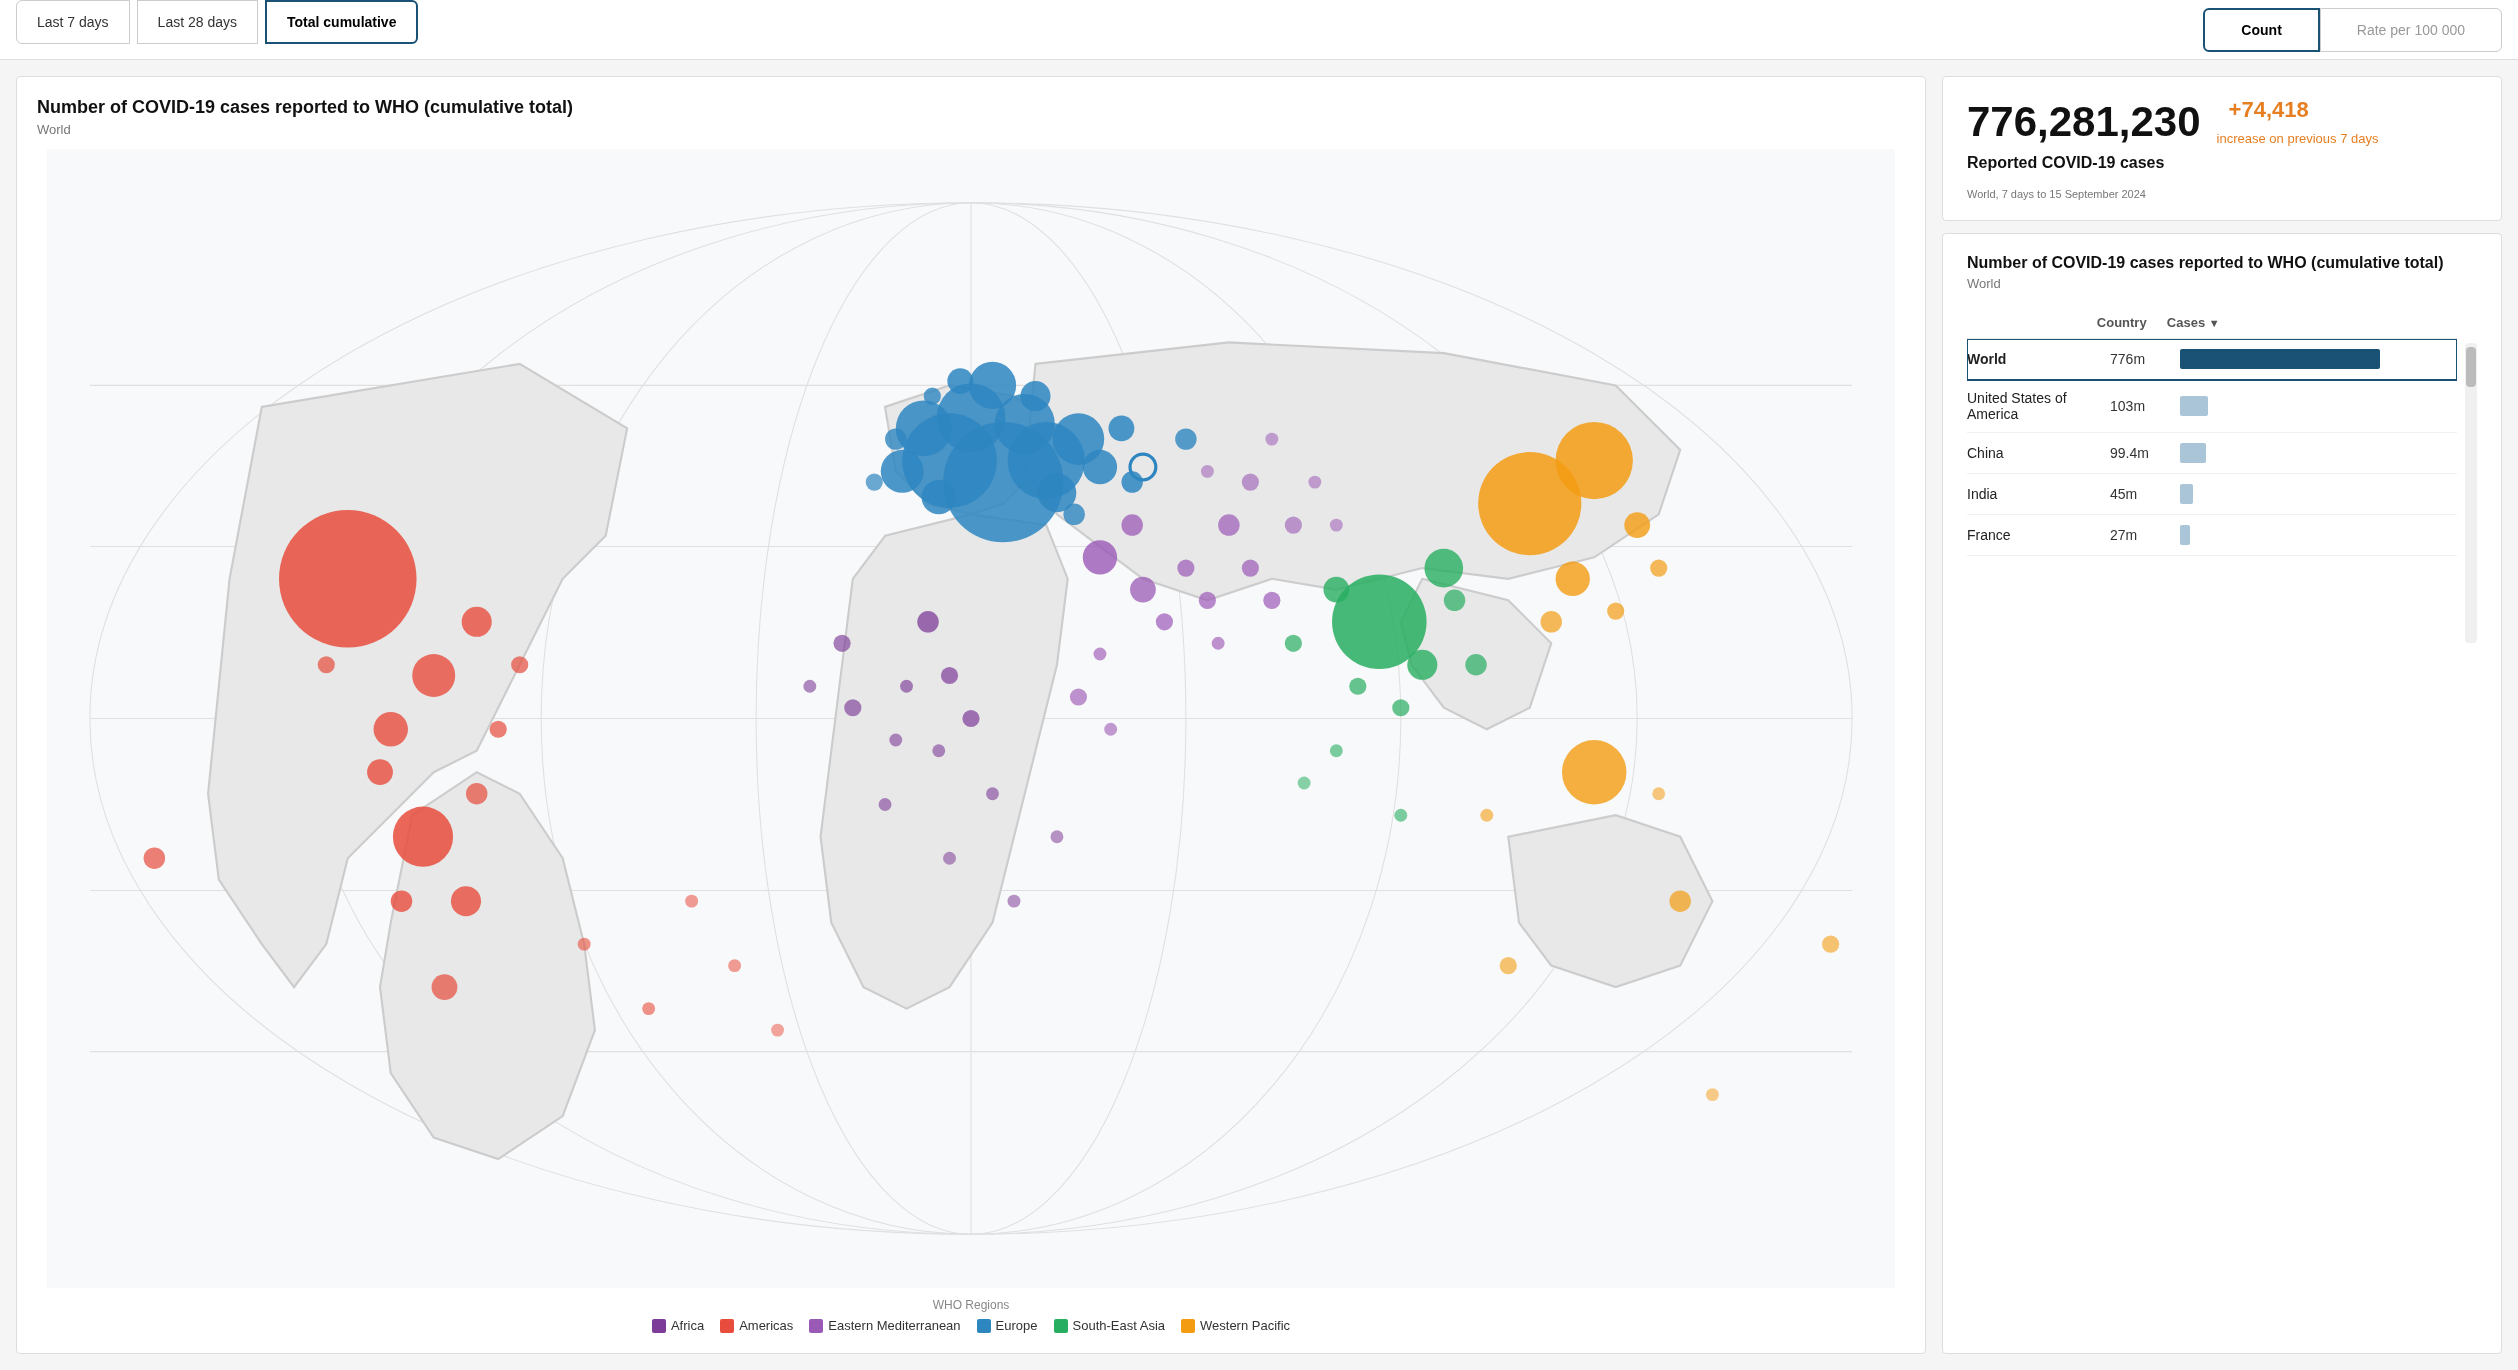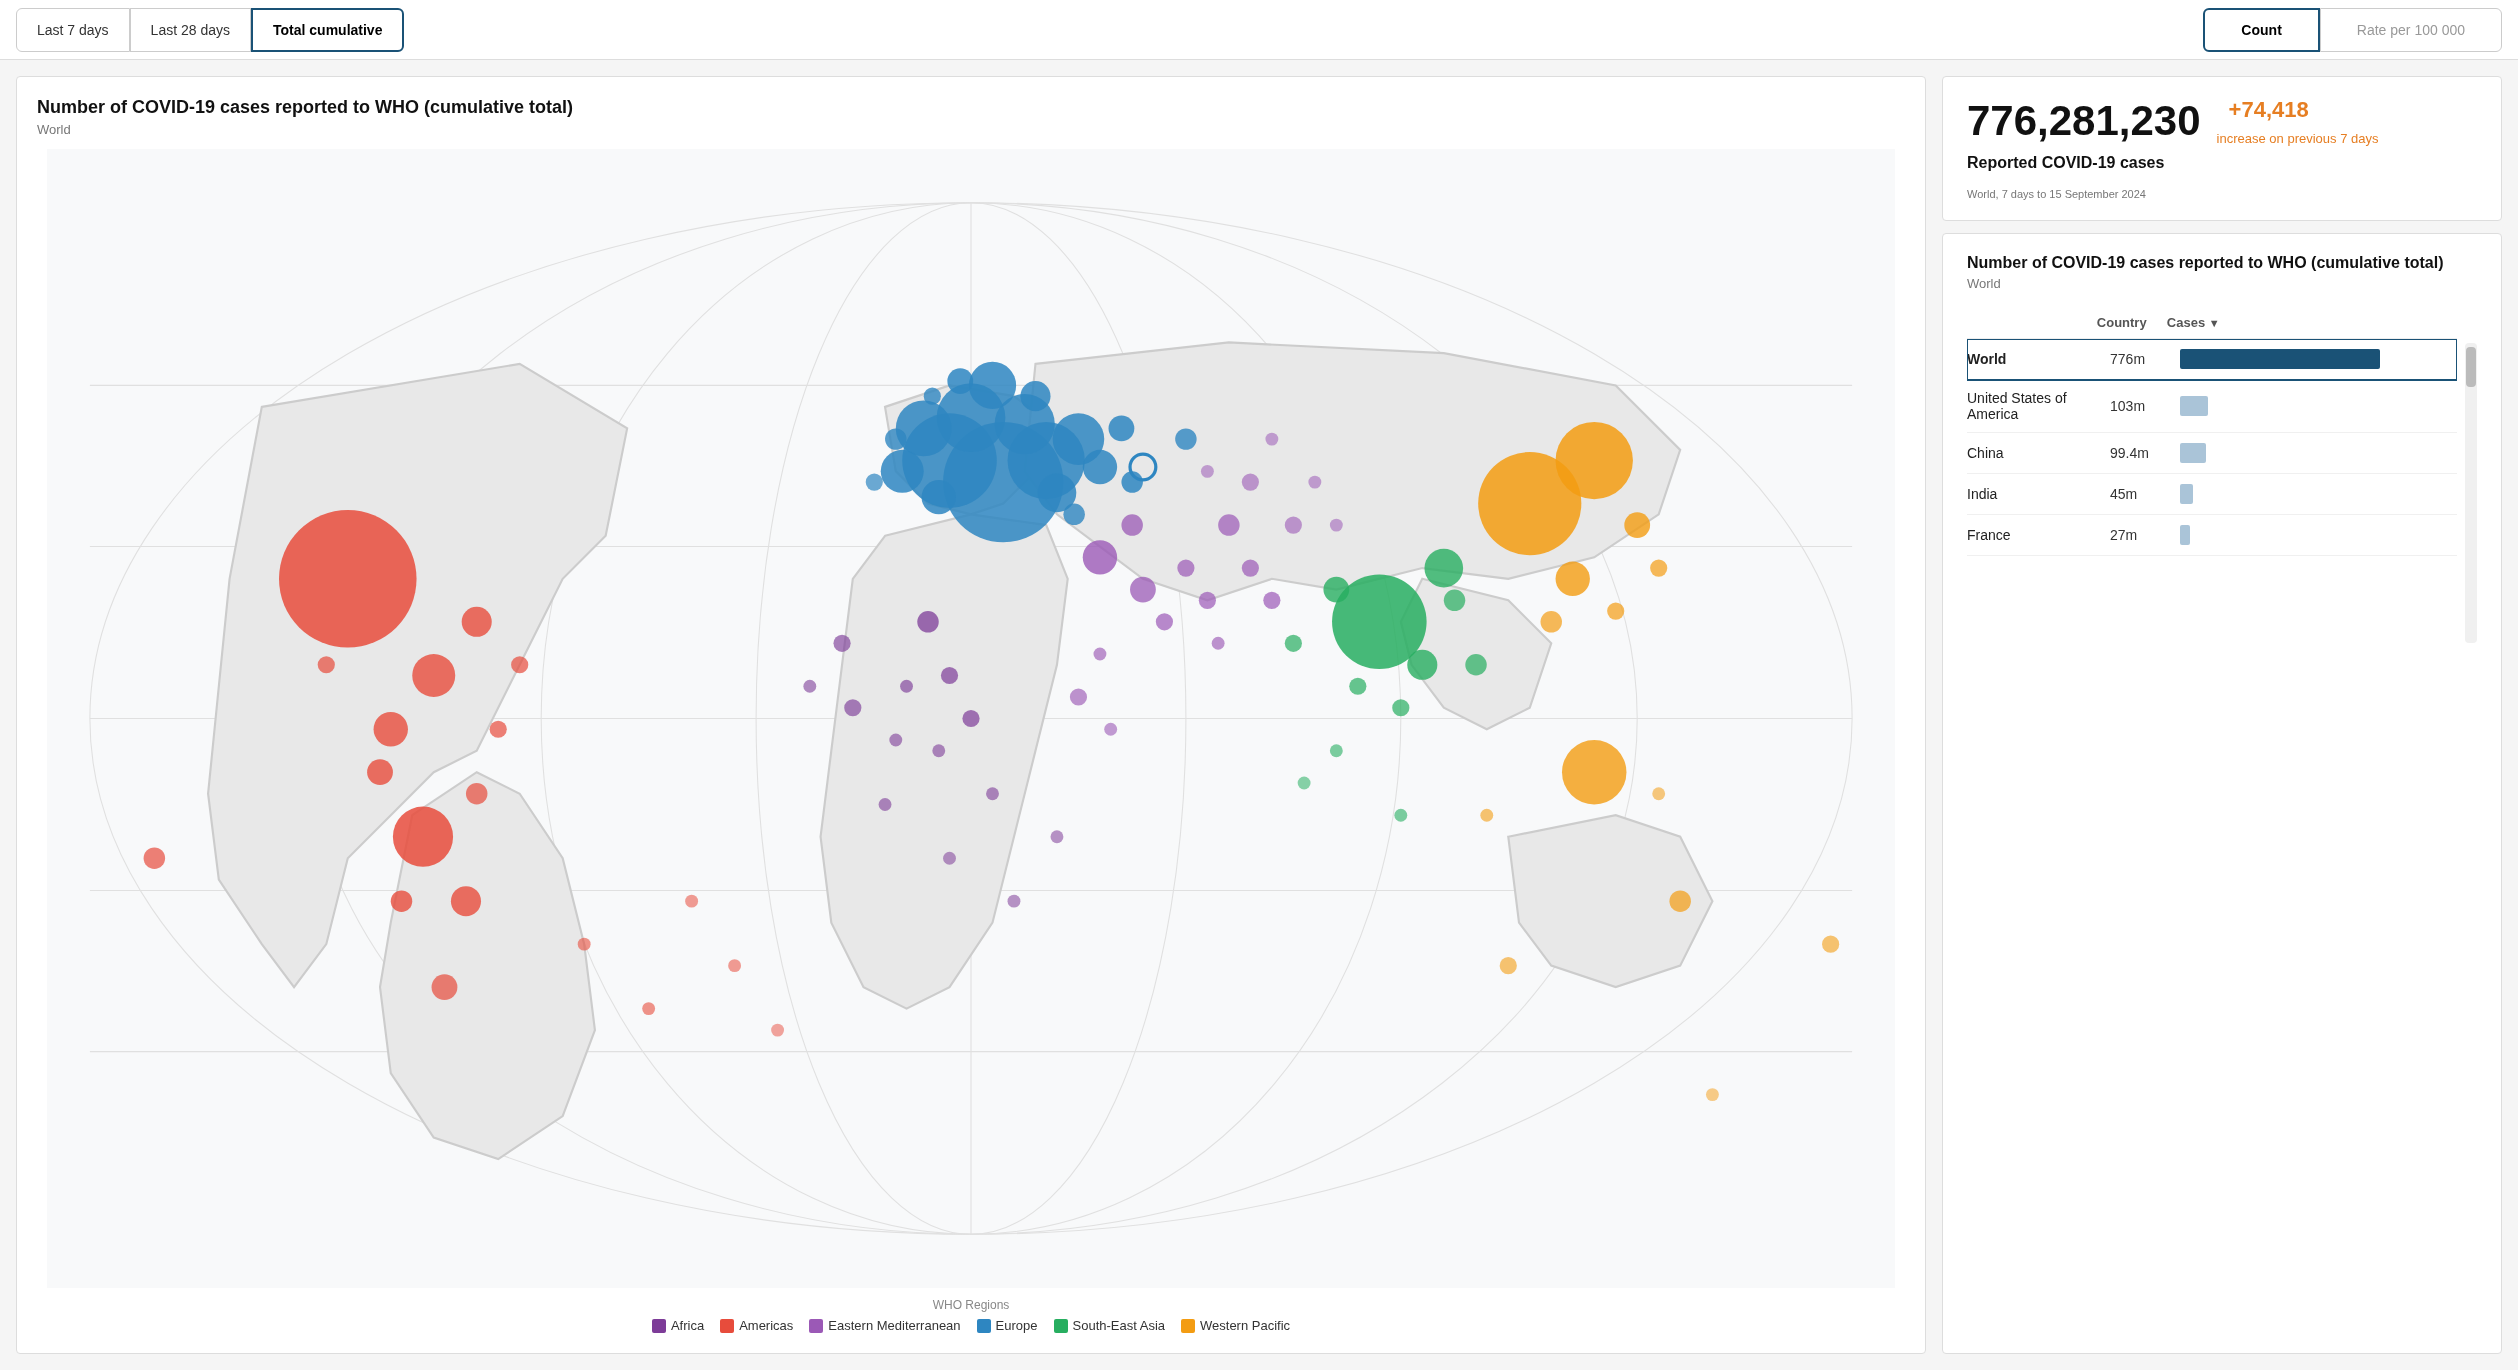--- a/index.html
+++ b/index.html
@@ -13,23 +13,22 @@
       display: flex;
       align-items: center;
       justify-content: space-between;
       background: #fff;
       border-bottom: 1px solid #ddd;
       padding: 0 16px;
       height: 60px;
     }
     .tab-group {
       display: flex;
-      gap: 0;
+      gap: 7px;
       height: 100%;
-      align-items: center;
     }
     .tab-btn {
       padding: 8px 20px;
       border: 1px solid #ccc;
       background: #fff;
       cursor: pointer;
       font-size: 14px;
       height: 44px;
       color: #333;
     }
@@ -434,21 +433,21 @@
           <div class="legend-dot" style="background:#f39c12;"></div>
           <span>Western Pacific</span>
         </div>
       </div>
     </div>
   </div>
 
   <div class="right-panel">
 
     <div class="stats-card">
-      <div style="display:flex; align-items:flex-start; gap:4px;">
+      <div style="display:flex; align-items:center; gap:4px;">
         <span class="big-number">776,281,230</span>
         <div style="margin-left:12px;">
           <span class="increase-number">+74,418</span>
           <span class="increase-label">increase on previous 7 days</span>
         </div>
       </div>
       <div class="stats-label">Reported COVID-19 cases</div>
       <div class="stats-date">World, 7 days to 15 September 2024</div>
     </div>
 

